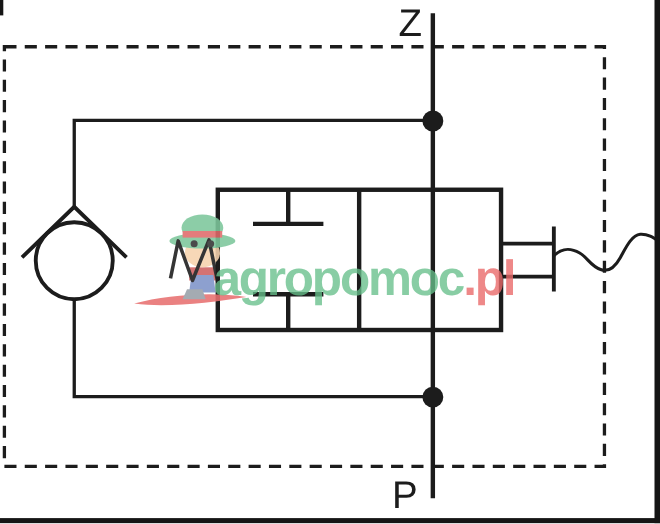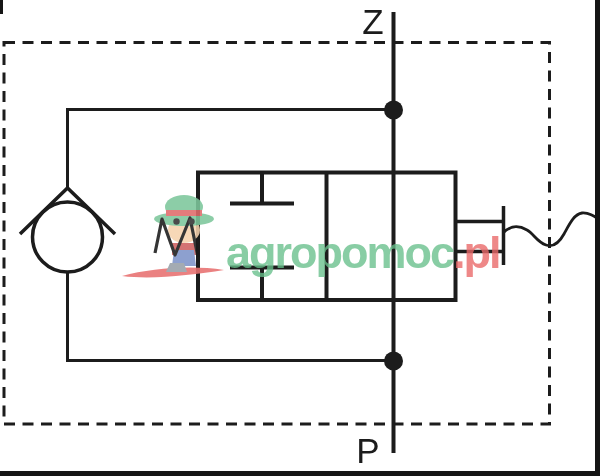--- a/index.html
+++ b/index.html
@@ -12,21 +12,21 @@
     position:absolute;color:#1c1c1c;font-size:35px;line-height:1;
     width:36px;text-align:center;font-weight:400;
   }
   .port-label-z{left:355px;top:4px;}
   .port-label-p{left:350px;top:433px;}
   .watermark-text{
     position:absolute;left:194px;top:230px;
     font-size:45px;font-weight:bold;letter-spacing:-2px;line-height:1;
     white-space:nowrap;
   }
-  .brand-green{color:rgba(102,191,138,0.78);margin-left:32px;}
+  .brand-green{color:rgba(102,191,138,0.78);}
   .brand-red{color:rgba(234,106,106,0.80);}
   .mascot-svg{position:absolute;left:118px;top:183px;opacity:0.88;}
 </style>
 </head>
 <body>
 
 <div class="canvas">
 
   <svg class="schematic-svg" width="600" height="476" viewBox="0 0 600 476">
     <g stroke="#1c1c1c" fill="none">

